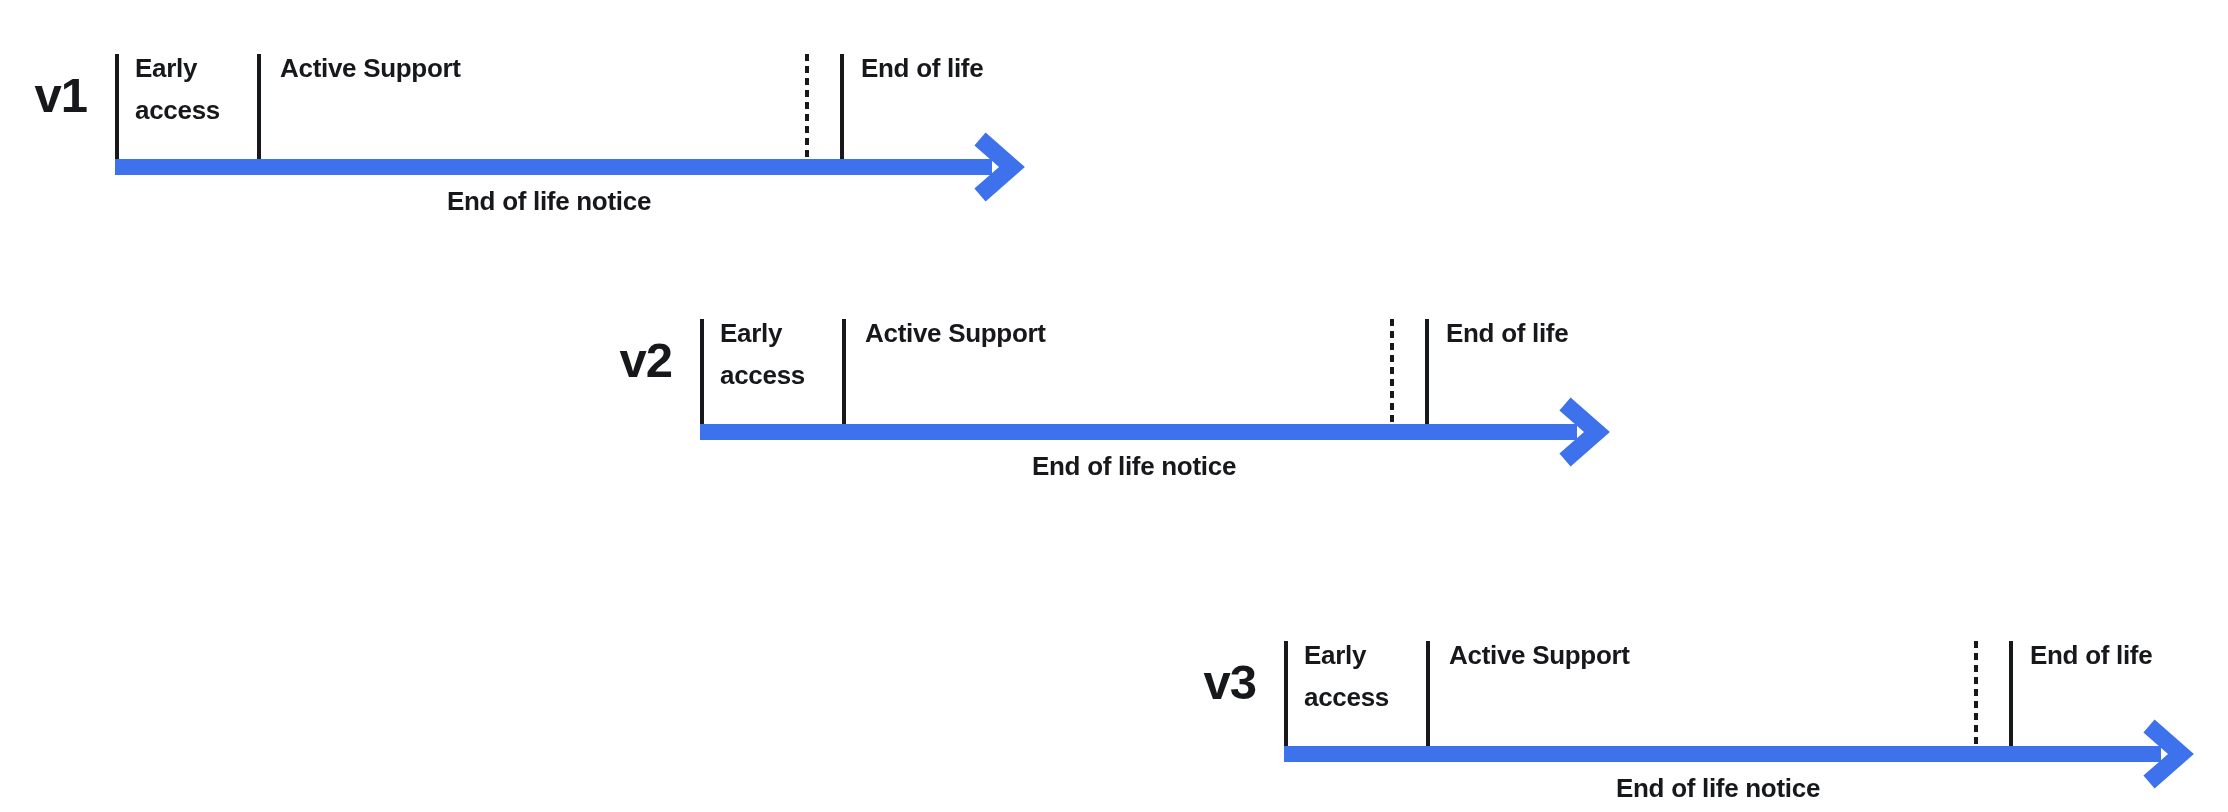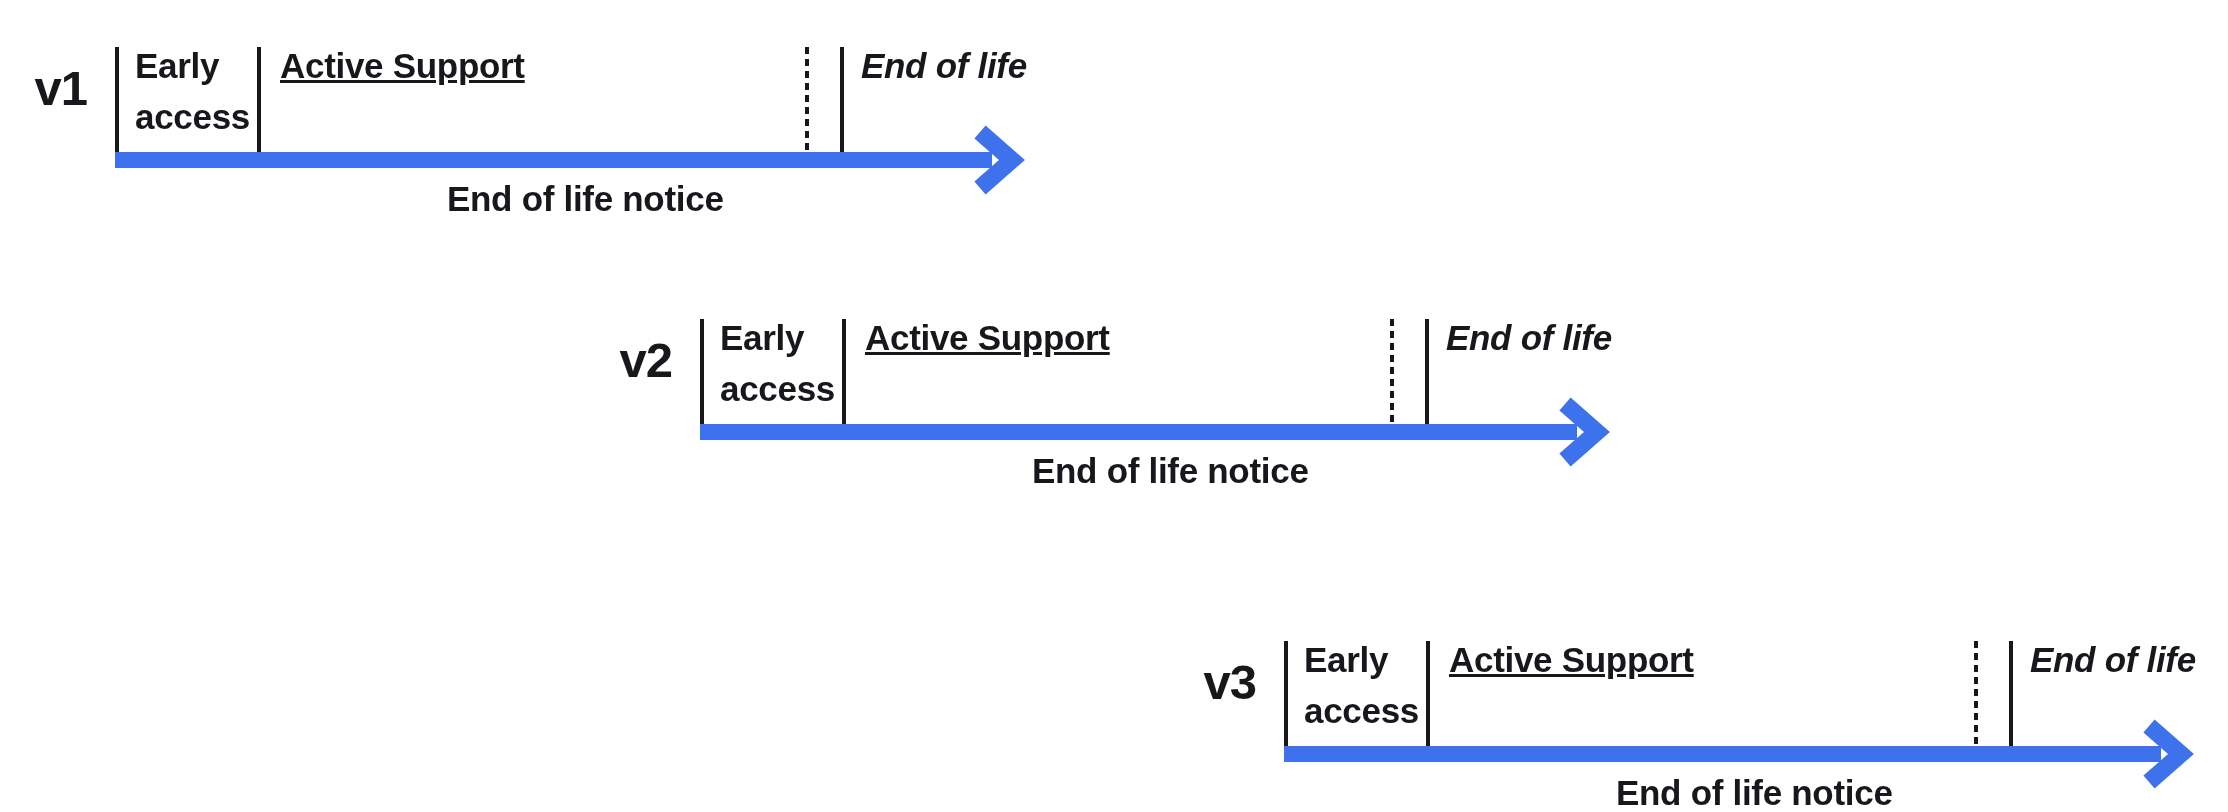--- a/index.html
+++ b/index.html
@@ -7,43 +7,43 @@
     --blue:#3E71EC;
     --bg:#FFFFFF;
   }
   *{margin:0;padding:0;box-sizing:border-box;}
   html,body{width:2228px;height:812px;background:var(--bg);overflow:hidden;}
   body{font-family:"Liberation Sans", sans-serif;font-weight:700;color:var(--ink);position:relative;}
 
   .canvas{position:absolute;left:0;top:0;width:2228px;height:812px;}
 
   .row{position:absolute;width:940px;height:185px;}
-  .row-1{left:115px;top:47px;}
+  .row-1{left:115px;top:54px;}
   .row-2{left:700px;top:319px;}
   .row-3{left:1284px;top:641px;}
 
   .version{
     position:absolute;right:100%;margin-right:28px;top:16px;
     font-size:49px;line-height:50px;letter-spacing:-1px;white-space:nowrap;
   }
 
   .tick{position:absolute;top:0;width:4px;height:106px;background:var(--ink);}
   .tick-start{left:0;}
   .tick-active{left:142px;}
   .tick-eol{left:725px;}
 
   .dashed{
     position:absolute;top:0;left:690px;width:4px;height:106px;
     background:repeating-linear-gradient(to bottom,var(--ink) 0 7px,transparent 7px 12px);
   }
 
-  .label{font-size:35px;line-height:51px;letter-spacing:-0.3px;position:absolute;}
+  .label{font-size:26px;line-height:42px;letter-spacing:-0.3px;position:absolute;}
   .early{left:20px;top:-7px;width:130px;}
-  .active{left:165px;top:-7px;white-space:nowrap;text-decoration:underline;}
-  .eol{left:746px;top:-7px;white-space:nowrap;font-style:italic;}
+  .active{left:165px;top:-7px;white-space:nowrap;}
+  .eol{left:746px;top:-7px;white-space:nowrap;}
   .notice{left:332px;top:126px;width:360px;white-space:nowrap;}
 
   svg.arrow{position:absolute;left:0;top:77px;width:920px;height:74px;display:block;}
   svg.arrow rect{fill:var(--blue);}
   svg.arrow polyline{fill:none;stroke:var(--blue);stroke-width:17;stroke-linejoin:miter;stroke-linecap:butt;}
 </style>
 </head>
 <body>
 
 <div class="canvas">

